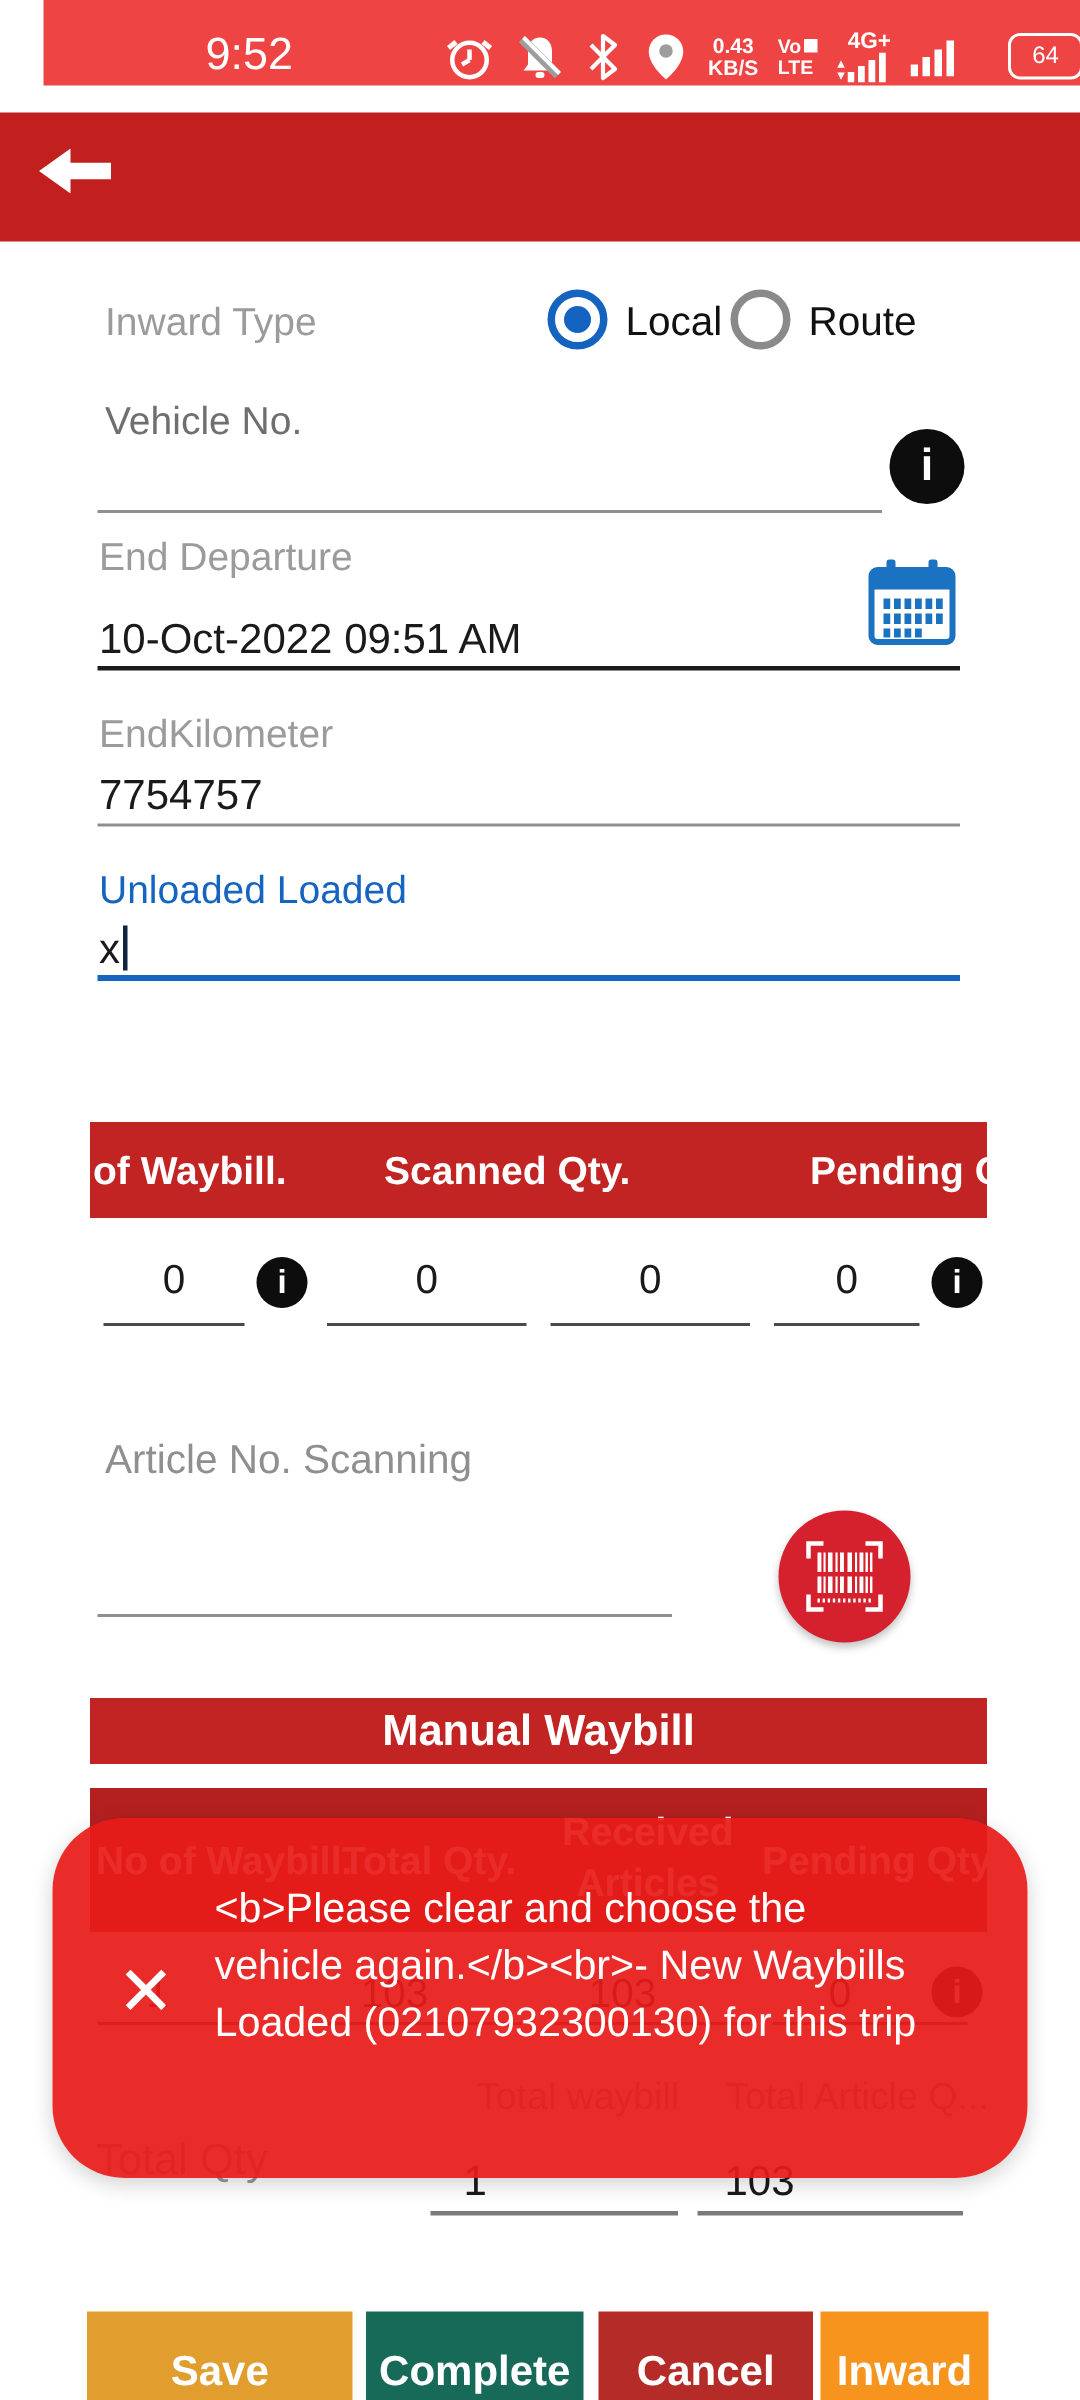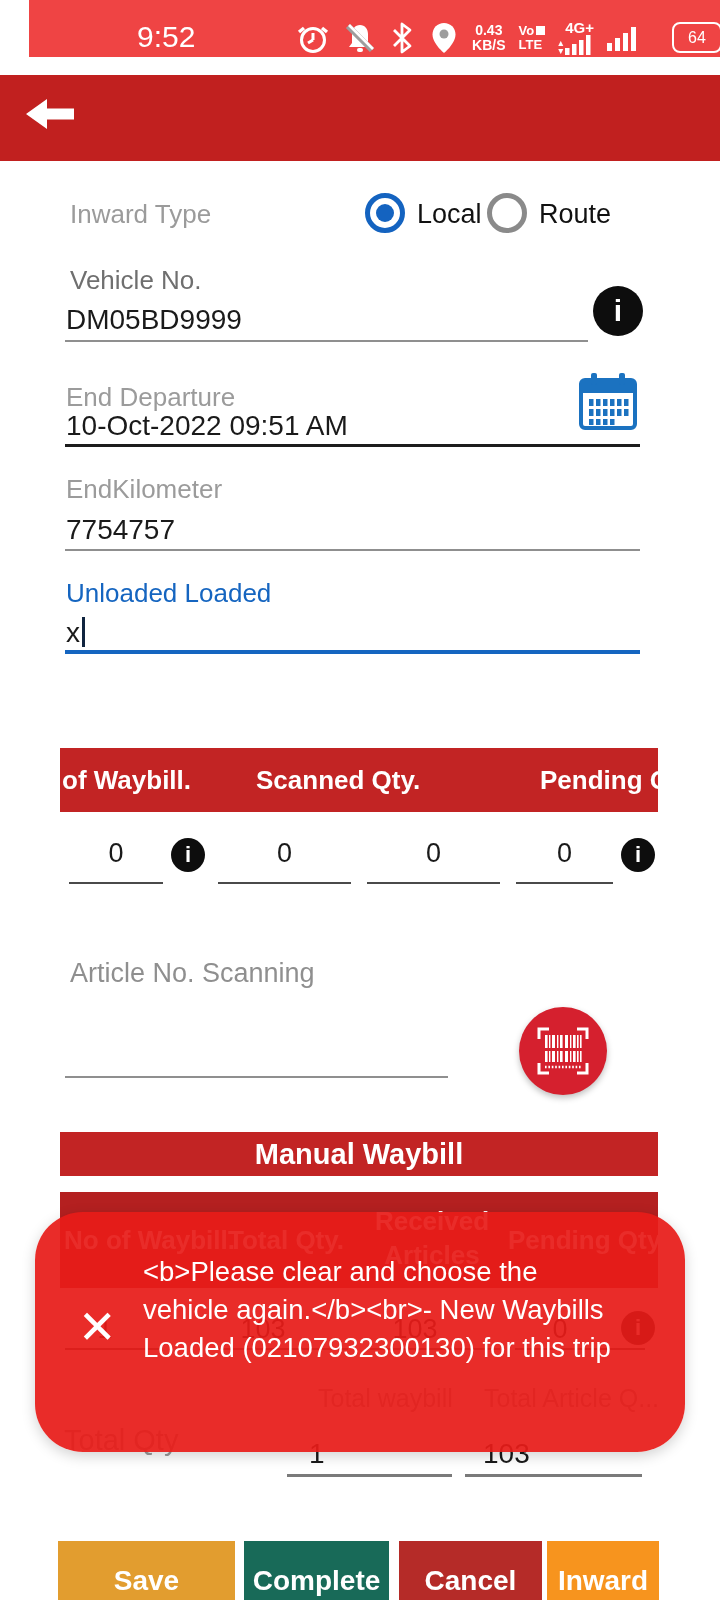--- a/index.html
+++ b/index.html
@@ -154,27 +154,26 @@
 
   <span class="abs lbl" style="left:70px;top:199px;">Inward Type</span>
   <div class="abs radio sel" style="left:365px;top:193px;">
     <div class="dot"></div>
   </div>
   <span class="abs radio-lbl" style="left:417px;top:199px;">Local</span>
   <div class="abs radio unsel" style="left:487px;top:193px;"></div>
   <span class="abs radio-lbl" style="left:539px;top:199px;">Route</span>
 
   <span class="abs lbl lbl-dk" style="left:70px;top:265px;">Vehicle No.</span>
-  <span class="abs val" style="left:66px;top:304px;">DM05BD9999</span>
   <div class="abs rule" style="left:65px;top:340px;width:523px;"></div>
   <div class="abs info info-big" style="left:593px;top:286px;">
     <span>i</span>
   </div>
 
-  <span class="abs lbl" style="left:66px;top:382px;">End Departure</span>
+  <span class="abs lbl" style="left:66px;top:356px;">End Departure</span>
   <span class="abs val" style="left:66px;top:410px;text-align:center;">10-Oct-2022 09:51 AM</span>
   <div class="abs rule-dark" style="left:65px;top:444px;width:575px;"></div>
   <svg class="abs" style="left:578px;top:372px;" width="60" height="60" viewBox="0 0 60 60">
     <rect x="3" y="8" width="54" height="48" rx="4" fill="#fff" stroke="#1b72c0" stroke-width="4"></rect>
     <rect x="3" y="8" width="54" height="13" fill="#1b72c0"></rect>
     <rect x="13" y="1" width="6" height="12" rx="2" fill="#1b72c0"></rect>
     <rect x="41" y="1" width="6" height="12" rx="2" fill="#1b72c0"></rect>
     <g fill="#1b72c0">
       <rect x="11" y="27" width="4.5" height="7"></rect>
         <rect x="18" y="27" width="4.5" height="7"></rect>

